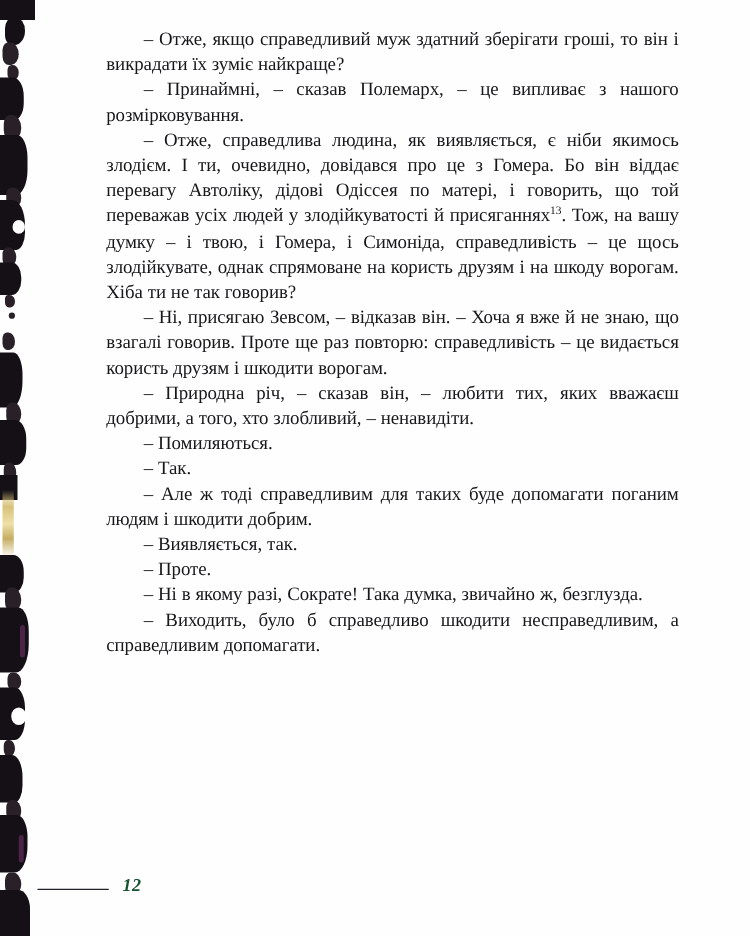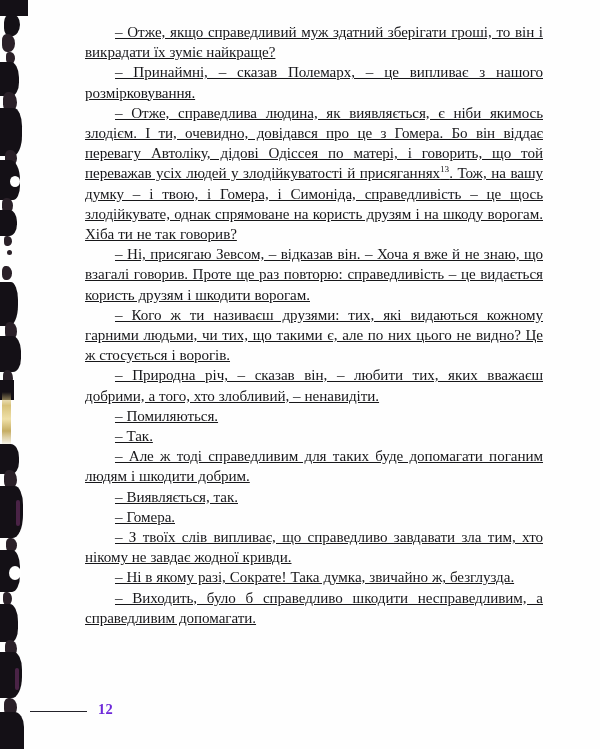--- a/index.html
+++ b/index.html
@@ -83,21 +83,20 @@
 
   p.para {
     margin: 0 0 0 0;
     text-align: justify;
     text-indent: 30px;
     font-size: 15.1px;
     line-height: 20.2px;
     letter-spacing: -0.05px;
     word-spacing: 0.2px;
     hyphens: manual;
-    text-decoration: underline;
   }
 
   p.para:last-child {
     margin-bottom: 0;
   }
 
   sup.fnref {
     font-size: 9.2px;
     line-height: 0;
     vertical-align: super;
@@ -120,22 +119,23 @@
     height: 1.4px;
     background: #23222a;
   }
 
   .page-number {
     position: absolute;
     left: 68px;
     top: -5px;
     font-size: 14.5px;
     font-weight: bold;
-    color: #6d28d9;
+    color: #14532d;
     letter-spacing: 0.3px;
+    font-style: italic;
   }
 </style>
 </head>
 <body>
 
 <div id="page">
 
   <div class="scan-edge">
     <div class="blob" style="left:0px;  top:0px;    width:28px; height:16px;"></div>
     <div class="blob" style="left:4px;  top:14px;   width:16px; height:22px; border-radius:45% 55% 60% 40%;"></div>
@@ -172,28 +172,26 @@
     <div class="purple-fringe" style="left:15px; top:668px; width:4px; height:22px; border-radius:2px;"></div>
     <div class="speck" style="left:4px; top:698px;  width:13px; height:18px;"></div>
     <div class="blob" style="left:0px;  top:712px;  width:24px; height:37px; border-radius:0 40% 0 0;"></div>
   </div>
 
   <div class="text-column">
     <p class="para">– Отже, якщо справедливий муж здатний зберігати гроші, то він і викрадати їх зуміє найкраще?</p>
     <p class="para">– Принаймні, – сказав Полемарх, – це випливає з нашого розмірковування.</p>
     <p class="para"><span>– Отже, справедлива людина, як виявляється, є ніби якимось злодієм. І ти, очевидно, довідався про це з Гомера. Бо він віддає перевагу Автоліку, дідові Одіссея по матері, і говорить, що той переважав усіх людей у злодійкуватості й присяганнях</span><sup class="fnref">13</sup><span>. Тож, на вашу думку – і твою, і Гомера, і Симоніда, справедливість – це щось злодійкувате, однак спрямоване на користь друзям і на шкоду ворогам. Хіба ти не так говорив?</span></p>
     <p class="para">– Ні, присягаю Зевсом, – відказав він. – Хоча я вже й не знаю, що взагалі говорив. Проте ще раз повторю: справедливість – це видається користь друзям і шкодити ворогам.</p>
-    <p class="para">– Кого ж ти називаєш друзями: тих, які видаються кожному гарними людьми, чи тих, що такими є, але по них цього не видно? Це ж стосується і ворогів.</p>
     <p class="para">– Природна річ, – сказав він, – любити тих, яких вважаєш добрими, а того, хто злобливий, – ненавидіти.</p>
     <p class="para">– Помиляються.</p>
     <p class="para">– Так.</p>
     <p class="para">– Але ж тоді справедливим для таких буде допомагати поганим людям і шкодити добрим.</p>
     <p class="para">– Виявляється, так.</p>
-    <p class="para">– Гомера.</p>
-    <p class="para">– З твоїх слів випливає, що справедливо завдавати зла тим, хто нікому не завдає жодної кривди.</p>
+    <p class="para">– Проте.</p>
     <p class="para">– Ні в якому разі, Сократе! Така думка, звичайно ж, безглузда.</p>
     <p class="para">– Виходить, було б справедливо шкодити несправедливим, а справедливим допомагати.</p>
 
   </div>
 
   <div class="footer">
     <div class="footer-rule"></div>
     <div class="page-number">12</div>
   </div>
 

